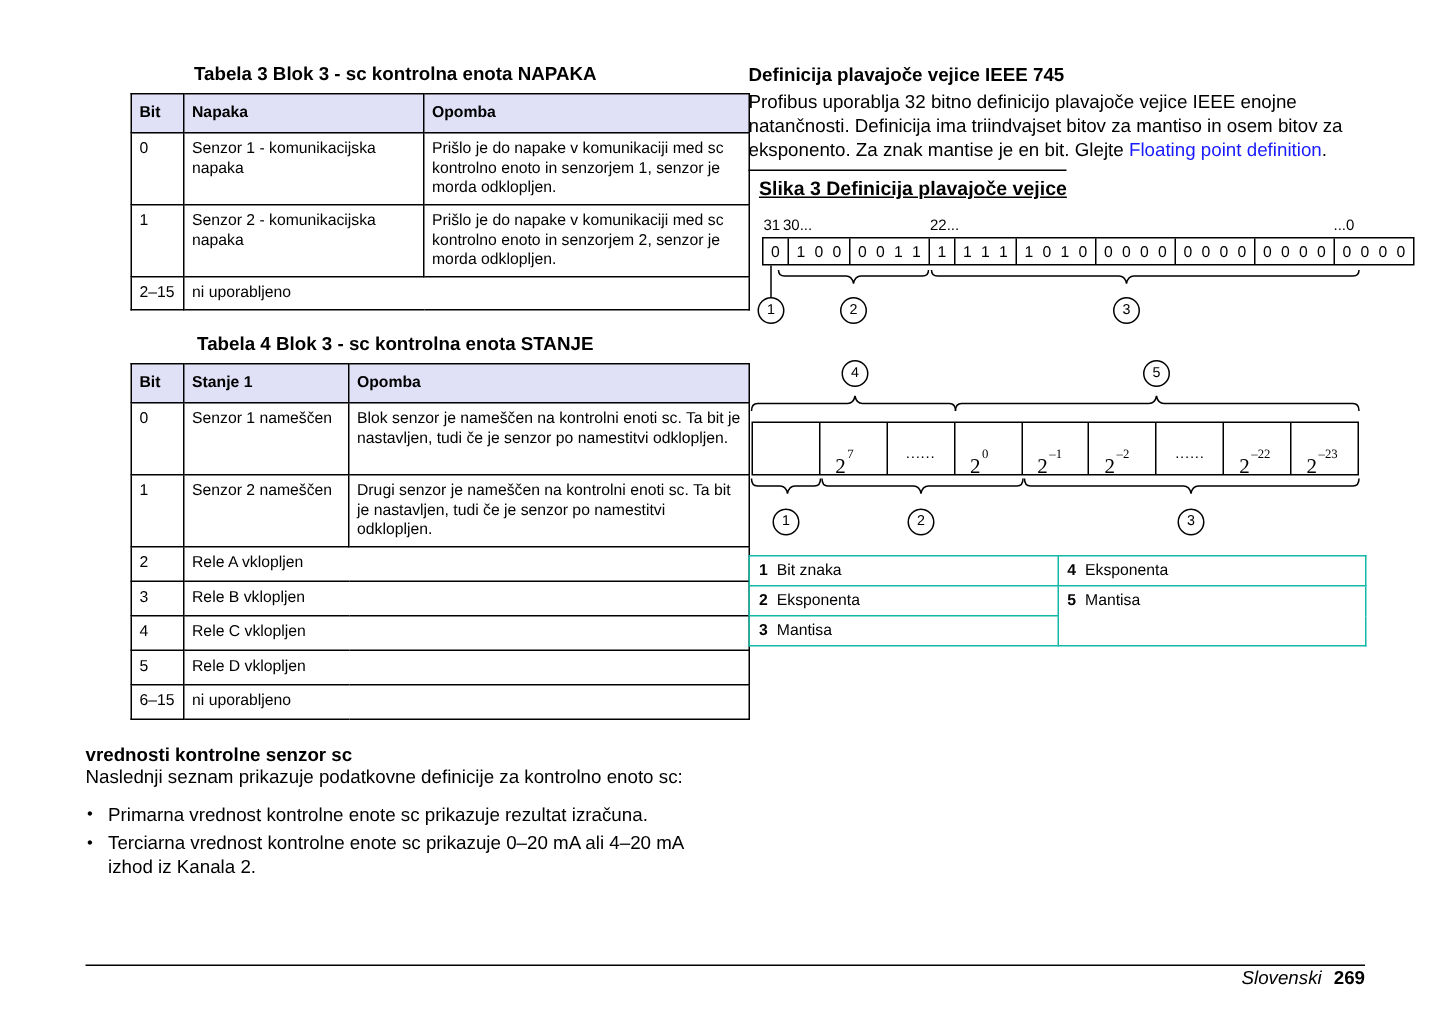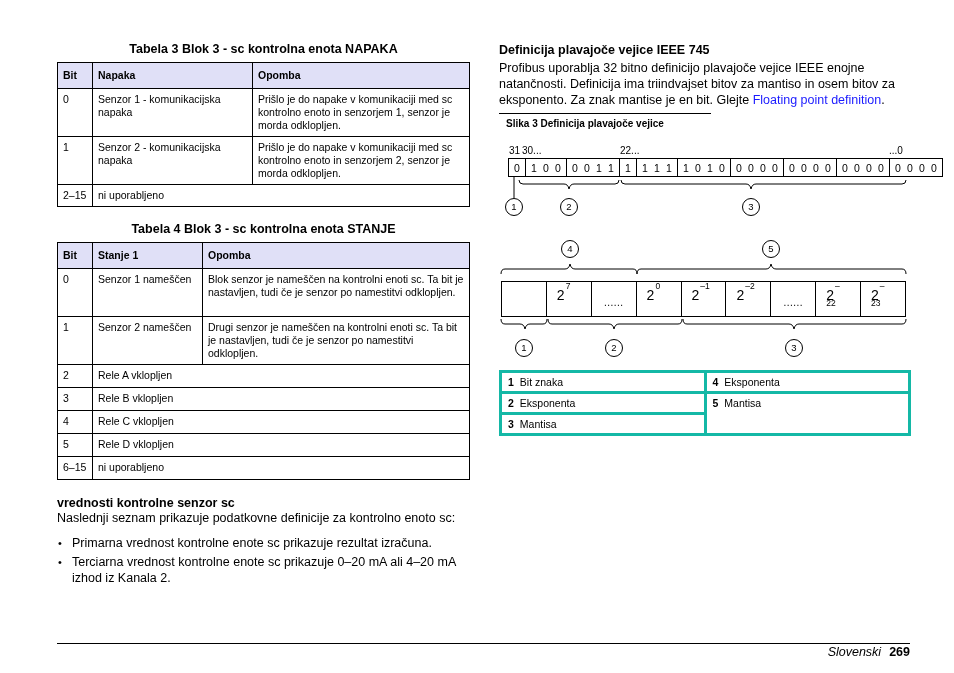--- a/index.html
+++ b/index.html
@@ -1,53 +1,53 @@
 <!DOCTYPE html>
 <html><head>
 <meta charset="utf-8">
 <style>
   * { box-sizing: border-box; margin: 0; padding: 0; }
   html, body { width: 954px; height: 673px; background: #ffffff; overflow: hidden; }
   body { position: relative; font-family: "Liberation Sans", sans-serif; color: #000; }
 
   .caption { position: absolute; font-weight: bold; font-size: 12.5px; text-align: center; }
 
-  table.tbl { position: absolute; border-collapse: collapse; font-size: 10.5px; line-height: 13px; }
+  table.tbl { position: absolute; border-collapse: collapse; font-size: 10.5px; line-height: 13px; margin-left: 30px; }
   table.tbl td, table.tbl th { border: 1px solid #000; padding: 4px 5px 4px 5px; vertical-align: top; text-align: left; }
   table.tbl th { background: #e0e0f7; font-weight: bold; font-size: 10.5px; padding: 6px 5px; }
 
   .left-section-title { position: absolute; left: 57px; top: 496px; font-weight: bold; font-size: 12.5px; }
   .left-section-intro { position: absolute; left: 57px; top: 511px; font-size: 12.5px; }
   ul.bullets { position: absolute; left: 57px; top: 535px; width: 420px; list-style: none; font-size: 12.5px; line-height: 16px; }
   ul.bullets li { position: relative; padding-left: 15px; margin-bottom: 3px; }
   ul.bullets li::before { content: "•"; position: absolute; left: 1px; top: 0; font-size: 11px; }
 
   .right-title { position: absolute; left: 499px; top: 43px; font-weight: bold; font-size: 12.5px; }
   .right-para { position: absolute; left: 499px; top: 60px; width: 420px; font-size: 12.5px; line-height: 16px; }
   .right-para a { color: #1a1aff; text-decoration: none; }
   .fig-rule { position: absolute; left: 499px; top: 113px; width: 212px; height: 1px; background: #000; }
-  .fig-caption { position: absolute; left: 506px; top: 118px; font-weight: bold; font-size: 10px; }
+  .fig-caption { position: absolute; left: 506px; top: 118px; font-weight: bold; font-size: 13px; text-decoration: underline; }
 
   .bitlabel { position: absolute; font-size: 10px; }
   .bitrow { position: absolute; left: 508px; top: 158px; height: 19px; display: flex; border: 1px solid #000; }
   .bitgroup { display: flex; border-right: 1.5px solid #000; height: 100%; align-items: center; padding: 0 2px; }
   .bitgroup:last-child { border-right: none; }
   .bit { font-size: 10.5px; width: 12px; text-align: center; }
 
   .circ { position: absolute; width: 18px; height: 18px; border: 1px solid #000; border-radius: 50%; font-size: 9.5px; text-align: center; line-height: 16px; background: #fff; }
 
   .valrow { position: absolute; left: 501px; top: 281px; width: 405px; height: 36px; border: 1px solid #000; display: flex; }
   .valcell { flex: 1; border-right: 1px solid #000; position: relative; }
   .valcell:last-child { border-right: none; }
-  .pow { position: absolute; left: 50%; top: 4px; transform: translateX(-12px); font-size: 14px; }
+  .pow { position: absolute; left: 50%; top: 20px; transform: translateX(-12px); font-size: 14px; font-family: Liberation Serif, serif; }
   .pow sup { font-size: 8.5px; position: relative; top: -5px; margin-left: 1px; }
   .dots { position: absolute; left: 0; right: 0; top: 15px; text-align: center; font-size: 10px; letter-spacing: 0.5px; }
 
   table.legend { position: absolute; left: 499px; top: 370px; width: 412px; border-collapse: collapse; font-size: 10.5px; }
-  table.legend td { border: 3px solid #14b8a6; padding: 3px 6px; height: 20px; vertical-align: top; }
+  table.legend td { border: 1px solid #14b8a6; padding: 3px 6px; height: 20px; vertical-align: top; }
   table.legend b { margin-right: 6px; }
 
   .footer-rule { position: absolute; left: 57px; top: 643px; width: 853px; height: 1px; background: #000; }
   .footer { position: absolute; right: 44px; top: 645px; font-size: 12.5px; }
   .footer .lang { font-style: italic; margin-right: 8px; }
   .footer .pg { font-weight: bold; }
 
   svg.braces { position: absolute; left: 0; top: 0; width: 954px; height: 673px; pointer-events: none; }
 </style>
 </head>

